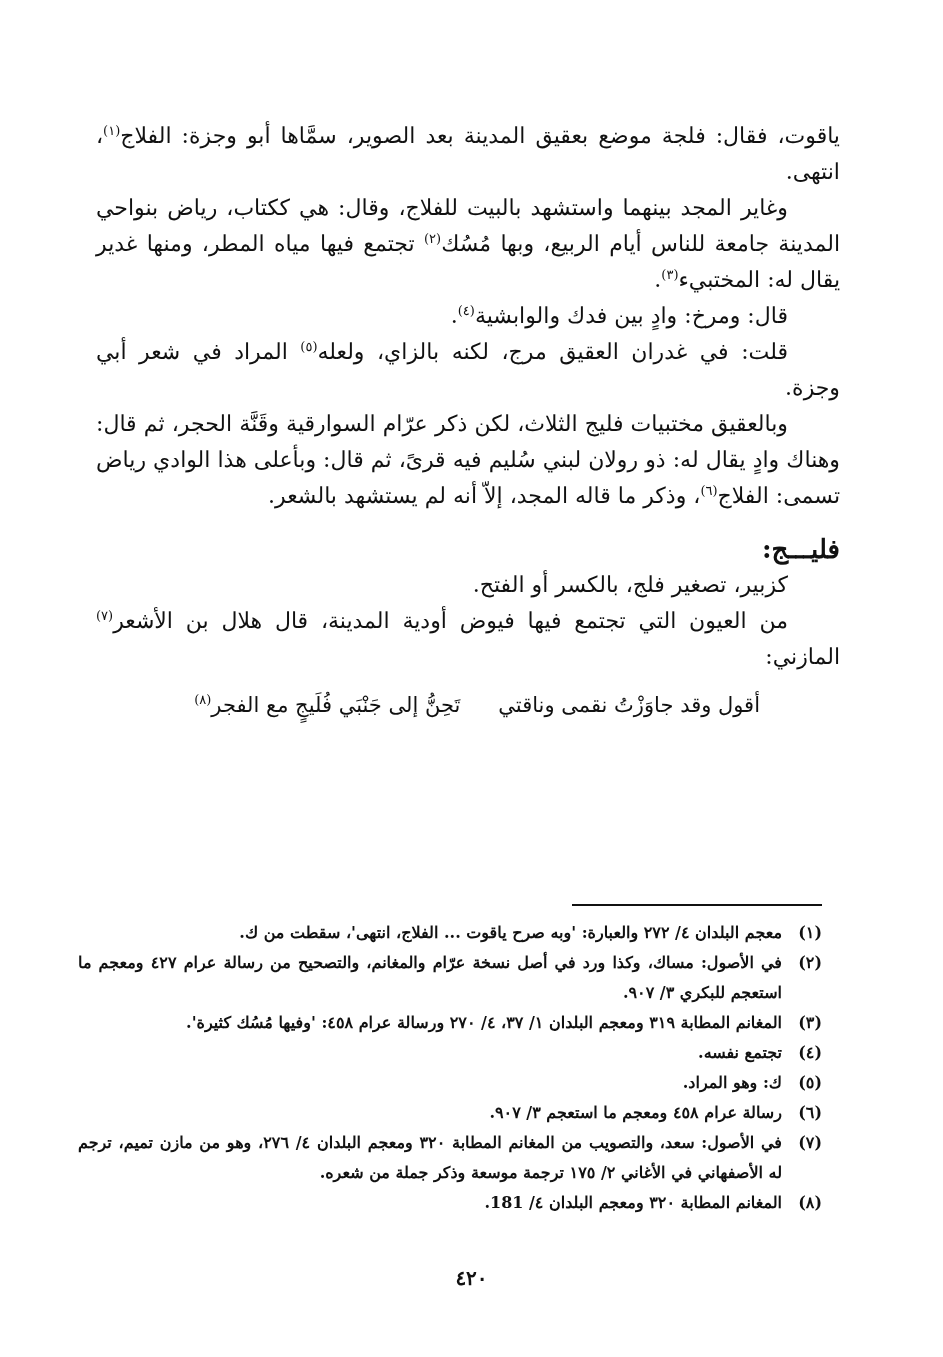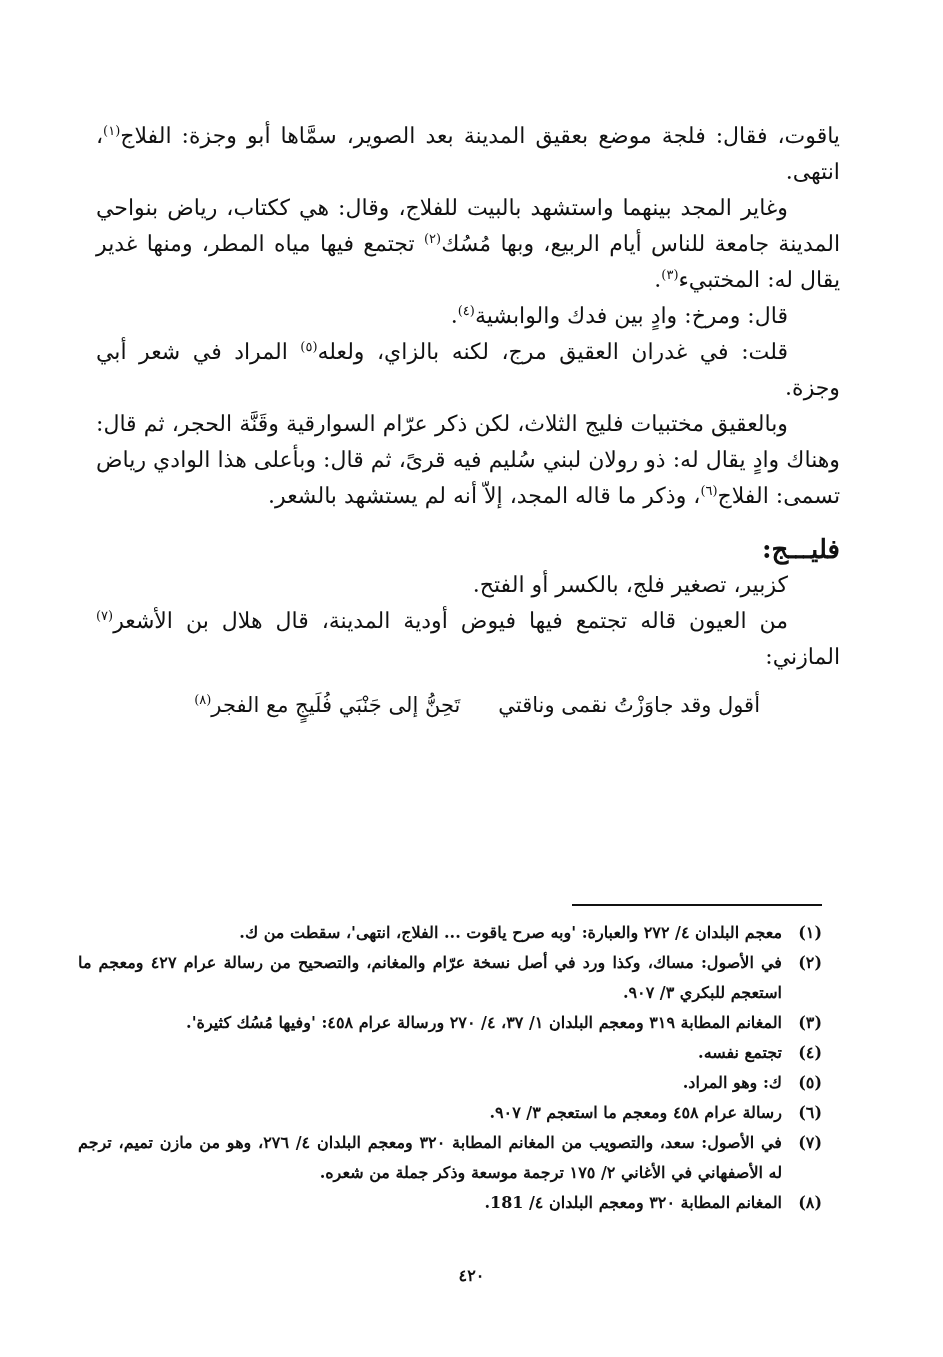--- a/index.html
+++ b/index.html
@@ -33,21 +33,21 @@
     .footnotes {
       position: absolute; left: 78px; top: 918px; width: 744px;
       direction: rtl; font-size: 16px; line-height: 30px;
       font-weight: bold;
     }
     .fn { display: flex; direction: rtl; }
     .fn .num { flex: 0 0 40px; text-align: right; }
     .fn .txt { flex: 1; text-align: justify; }
     .pagenum {
       position: absolute; left: 0; width: 943px; top: 1266px;
-      text-align: center; font-size: 16px; font-weight: bold;
+      text-align: center; font-size: 20px; font-weight: bold;
       direction: rtl;
     }
   </style>
 </head>
 <body>
 
 <div class="page main">
   <p>
     <span>ياقوت، فقال: فلجة موضع بعقيق المدينة بعد الصوير، سمَّاها أبو وجزة: الفلاج</span><sup>(١)</sup><span>، انتهى.</span>
   </p>
@@ -61,21 +61,21 @@
     <span>قلت: في غدران العقيق مرج، لكنه بالزاي، ولعله</span><sup>(٥)</sup><span> المراد في شعر أبي وجزة.</span>
   </p>
   <p class="indent gap">
     <span>وبالعقيق مختبيات فليج الثلاث، لكن ذكر عرّام السوارقية وقَنَّة الحجر، ثم قال: وهناك وادٍ يقال له: ذو رولان لبني سُليم فيه قرىً، ثم قال: وبأعلى هذا الوادي رياض تسمى: الفلاج</span><sup>(٦)</sup><span>، وذكر ما قاله المجد، إلاّ أنه لم يستشهد بالشعر.</span>
   </p>
   <div class="heading">فليـــج:</div>
   <p class="indent gap">
     <span>كزبير، تصغير فلج، بالكسر أو الفتح.</span>
   </p>
   <p class="indent gap">
-    <span>من العيون قاله تجتمع فيها فيوض أودية المدينة، قال هلال بن الأشعر</span><sup>(٧)</sup><span> المازني:</span>
+    <span>من العيون التي تجتمع فيها فيوض أودية المدينة، قال هلال بن الأشعر</span><sup>(٧)</sup><span> المازني:</span>
   </p>
   <div class="verse">
     <span>أقول وقد جاوَزْتُ نقمى وناقتي</span>
     <span><span>تَحِنُّ إلى جَنْبَي فُلَيجٍ مع الفجر</span><sup>(٨)</sup></span>
   </div>
 </div>
 
 <div class="separator"></div>
 
 <div class="footnotes">

